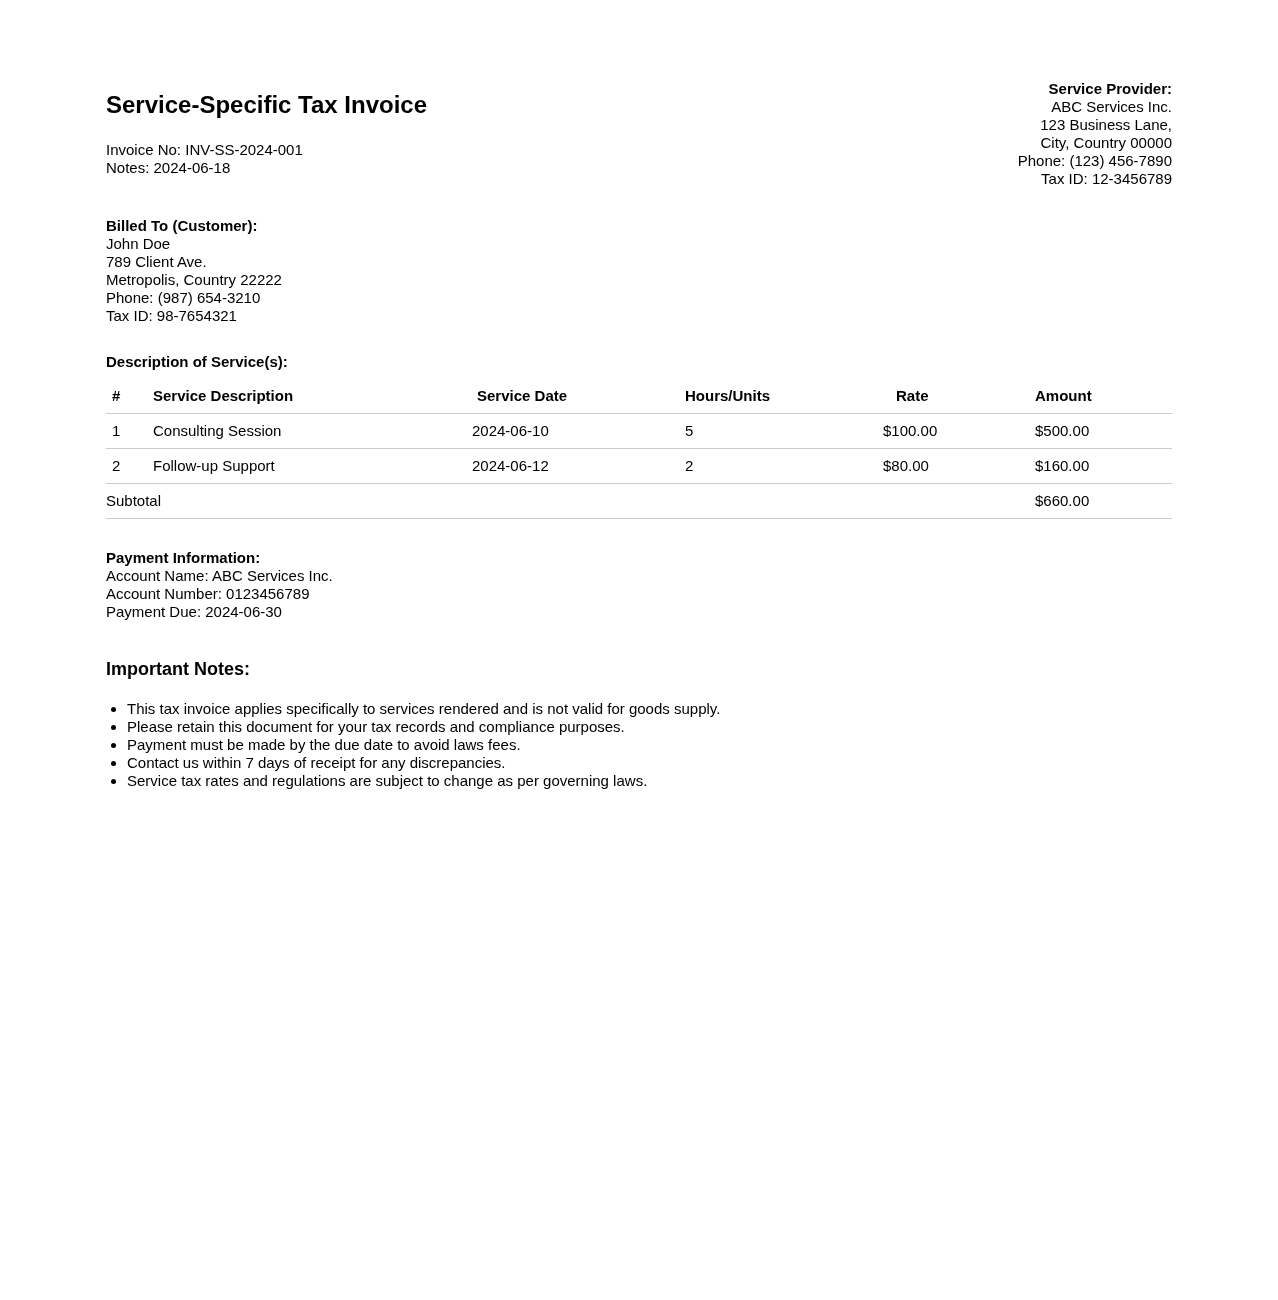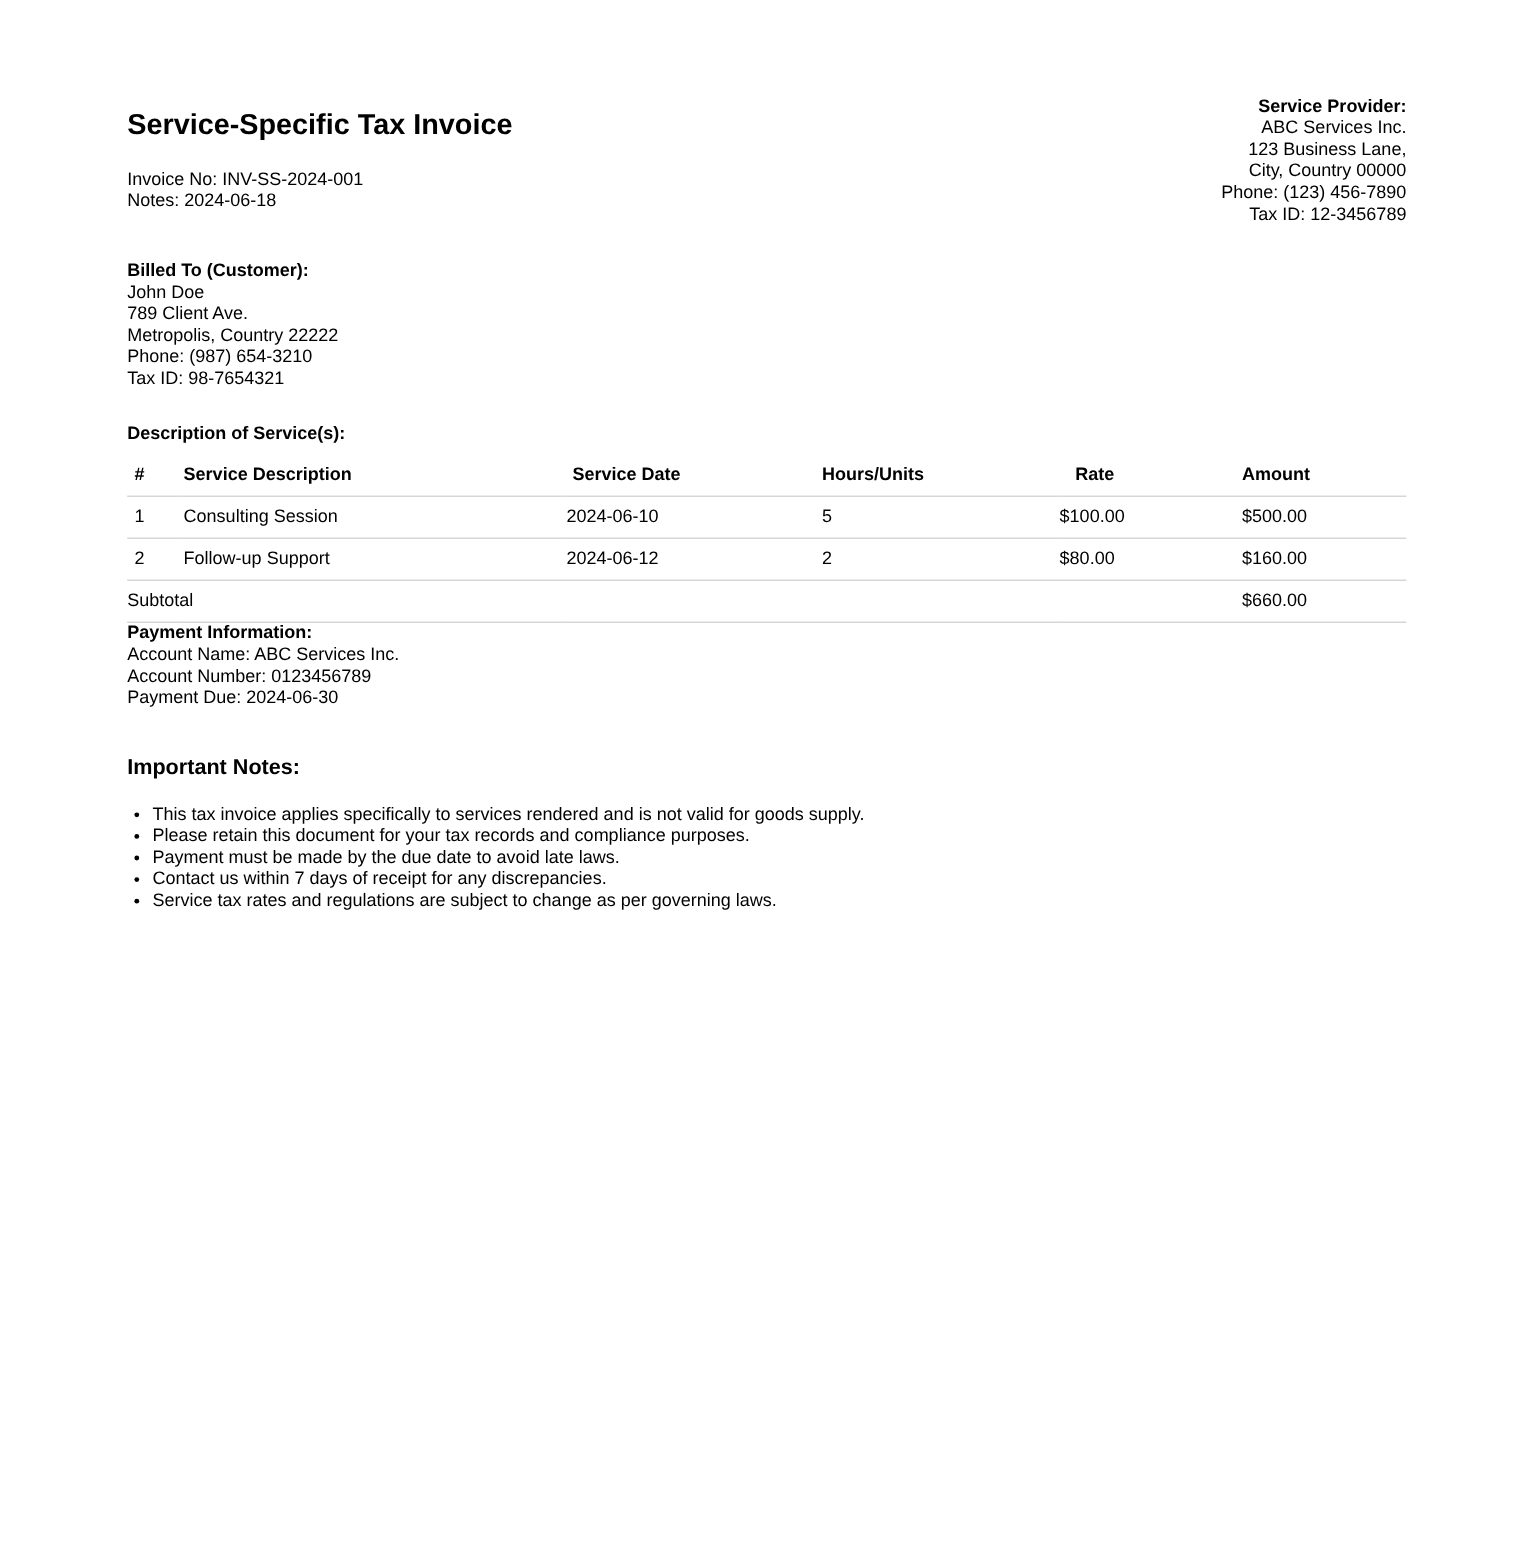--- a/index.html
+++ b/index.html
@@ -57,21 +57,21 @@
   .services-table td.cell-num { padding-left: 6px; }
   .services-table th.col-date { padding-left: 5px; }
   .services-table th.col-rate { padding-left: 13px; }
   .totals-label {
     text-align: center;
     padding-right: 13px !important;
     font-weight: bold;
   }
   .totals-label.normal { font-weight: normal; }
   .totals-amount.bold { font-weight: bold; }
-  .payment-block { }
+  .payment-block { margin-top: 30px; }
   h2.notes-heading {
     font-size: 18px;
     line-height: 21px;
     margin: 38px 0 0 0;
     font-weight: bold;
   }
   ul.notes-list {
     margin: 20px 0 0 0;
     padding: 0 0 0 21px;
   }
@@ -156,18 +156,18 @@
     <div class="bold">Payment Information:</div>
     <div>Account Name: ABC Services Inc.</div>
     <div>Account Number: 0123456789</div>
     <div>Payment Due: 2024-06-30</div>
   </div>
 
   <h2 class="notes-heading">Important Notes:</h2>
   <ul class="notes-list">
     <li>This tax invoice applies specifically to services rendered and is not valid for goods supply.</li>
     <li>Please retain this document for your tax records and compliance purposes.</li>
-    <li>Payment must be made by the due date to avoid late laws.</li>
+    <li>Payment must be made by the due date to avoid laws fees.</li>
     <li>Contact us within 7 days of receipt for any discrepancies.</li>
     <li>Service tax rates and regulations are subject to change as per governing laws.</li>
   </ul>
 
 </div>
 
 </body></html>

